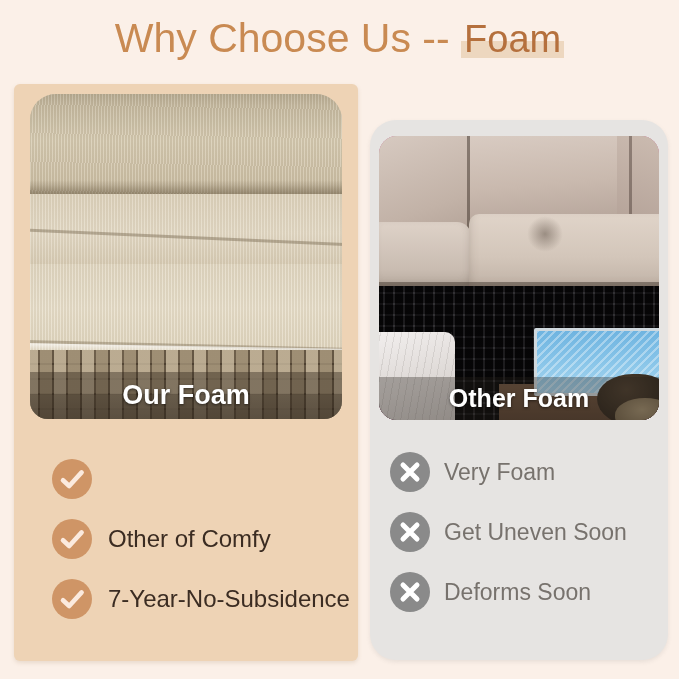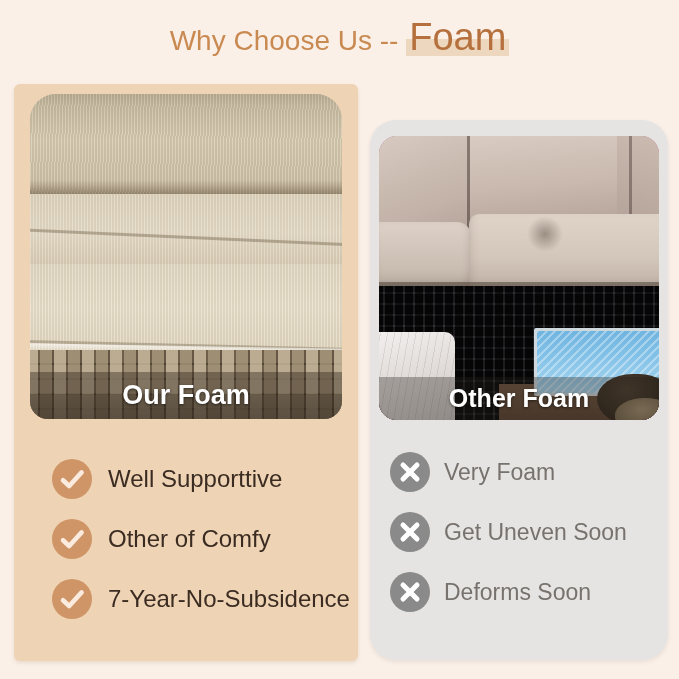--- a/index.html
+++ b/index.html
@@ -20,21 +20,21 @@
   #title {
     position: absolute;
     left: 0;
     top: 18px;
     width: 679px;
     text-align: center;
     white-space: nowrap;
     line-height: 1;
   }
   #title .t-light {
-    font-size: 28px;
+    font-size: 41px;
     color: #c98a52;
     letter-spacing: 0px;
     font-weight: 400;
   }
   #title .t-strong {
     font-size: 38px;
     font-weight: normal;
     color: #b5703d;
     position: relative;
     display: inline-block;
@@ -352,21 +352,20 @@
   </div>
 
   <div class="feature-list" id="list-ours">
 
     <div class="feature-row">
       <span class="badge check">
         <svg width="40" height="40" viewBox="0 0 40 40" aria-hidden="true">
           <path d="M11 21.2 L17.2 27 L29.6 13.4" fill="none" stroke="#fbeade" stroke-width="4.6" stroke-linecap="round" stroke-linejoin="round"></path>
         </svg>
       </span>
-      <span class="feature-label">Well Supporttive</span>
     </div>
 
     <div class="feature-row">
       <span class="badge check">
         <svg width="40" height="40" viewBox="0 0 40 40" aria-hidden="true">
           <path d="M11 21.2 L17.2 27 L29.6 13.4" fill="none" stroke="#fbeade" stroke-width="4.6" stroke-linecap="round" stroke-linejoin="round"></path>
         </svg>
       </span>
       <span class="feature-label">Other of Comfy</span>
     </div>

